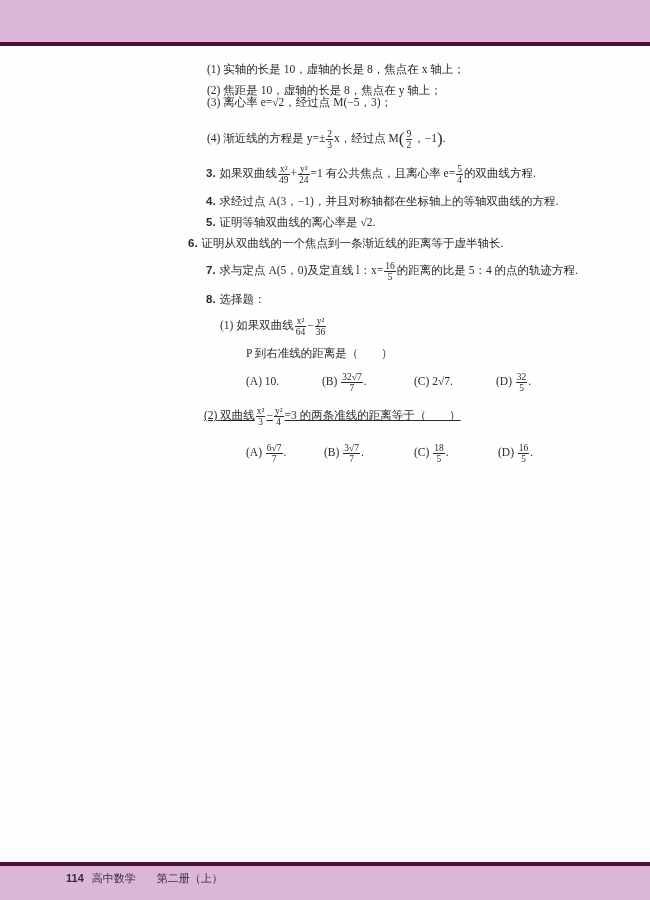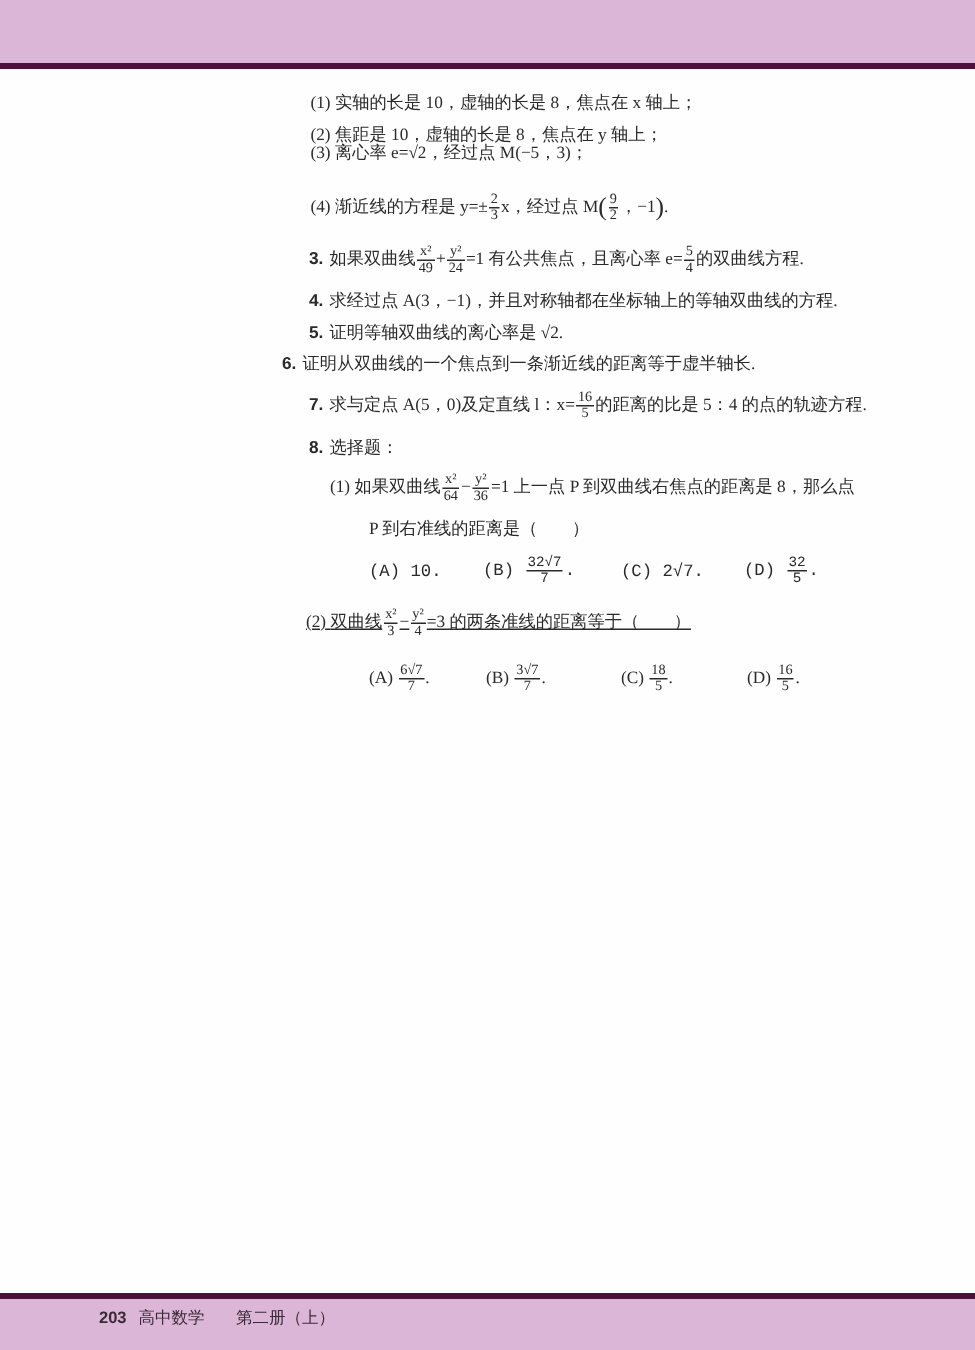--- a/index.html
+++ b/index.html
@@ -87,35 +87,35 @@
   </div>
   <div class="line" style="left:206px;top:259px;line-height:22px;">
     <span class="num">7.</span><span>求与定点 A(5，0)及定直线 l：x=</span><span class="frac"><span class="n">16</span><span class="d">5</span></span><span>的距离的比是 5：4 的点的轨迹方程.</span>
   </div>
   <div class="line" style="left:206px;top:292px;">
     <span class="num">8.</span><span>选择题：</span>
   </div>
 
   <div class="line" style="left:220px;top:314px;line-height:22px;">
     <span>(1)</span>
-    <span>如果双曲线</span><span class="frac"><span class="n">x²</span><span class="d">64</span></span><span>−</span><span class="frac"><span class="n">y²</span><span class="d">36</span></span><span>=1 上一点 P 到双曲线右焦点的距离是 8，那么点</span>
+    <span>如果双曲线</span><span class="frac"><span class="n">x²</span><span class="d">64</span></span><span>−</span><span class="frac"><span class="n">y²</span><span class="d">36</span></span>
   </div>
   <div class="line" style="left:246px;top:346px;">
     <span>P 到右准线的距离是（　　）</span>
   </div>
-  <div class="line" style="left:246px;top:370px;line-height:22px;font-family:Liberation Mono, monospace;">
+  <div class="line" style="left:246px;top:370px;line-height:22px;">
     <span class="opt" style="width:76px;"><span>(A)</span> <span>10.</span></span><span class="opt" style="width:92px;"><span>(B)</span> <span class="frac"><span class="n">32√7</span><span class="d">7</span></span><span>.</span></span><span class="opt" style="width:82px;"><span>(C)</span> <span>2√7.</span></span><span class="opt"><span>(D)</span> <span class="frac"><span class="n">32</span><span class="d">5</span></span><span>.</span></span>
   </div>
 
   <div class="line" style="left:204px;top:404px;line-height:22px;text-decoration:underline;">
     <span>(2)</span>
     <span>双曲线</span><span class="frac"><span class="n">x²</span><span class="d">3</span></span><span>−</span><span class="frac"><span class="n">y²</span><span class="d">4</span></span><span>=3 的两条准线的距离等于（　　）</span>
   </div>
   <div class="line" style="left:246px;top:441px;line-height:22px;">
     <span class="opt" style="width:78px;"><span>(A)</span> <span class="frac"><span class="n">6√7</span><span class="d">7</span></span><span>.</span></span><span class="opt" style="width:90px;"><span>(B)</span> <span class="frac"><span class="n">3√7</span><span class="d">7</span></span><span>.</span></span><span class="opt" style="width:84px;"><span>(C)</span> <span class="frac"><span class="n">18</span><span class="d">5</span></span><span>.</span></span><span class="opt"><span>(D)</span> <span class="frac"><span class="n">16</span><span class="d">5</span></span><span>.</span></span>
   </div>
 </div>
 
 <div class="rule-bottom"></div>
 <div class="band-bottom"></div>
 <div class="footer">
-  <span class="pg">203</span><span class="book">高中数学</span><span>第二册（上）</span>
+  <span class="pg">114</span><span class="book">高中数学</span><span>第二册（上）</span>
 </div>
 
 </body></html>

